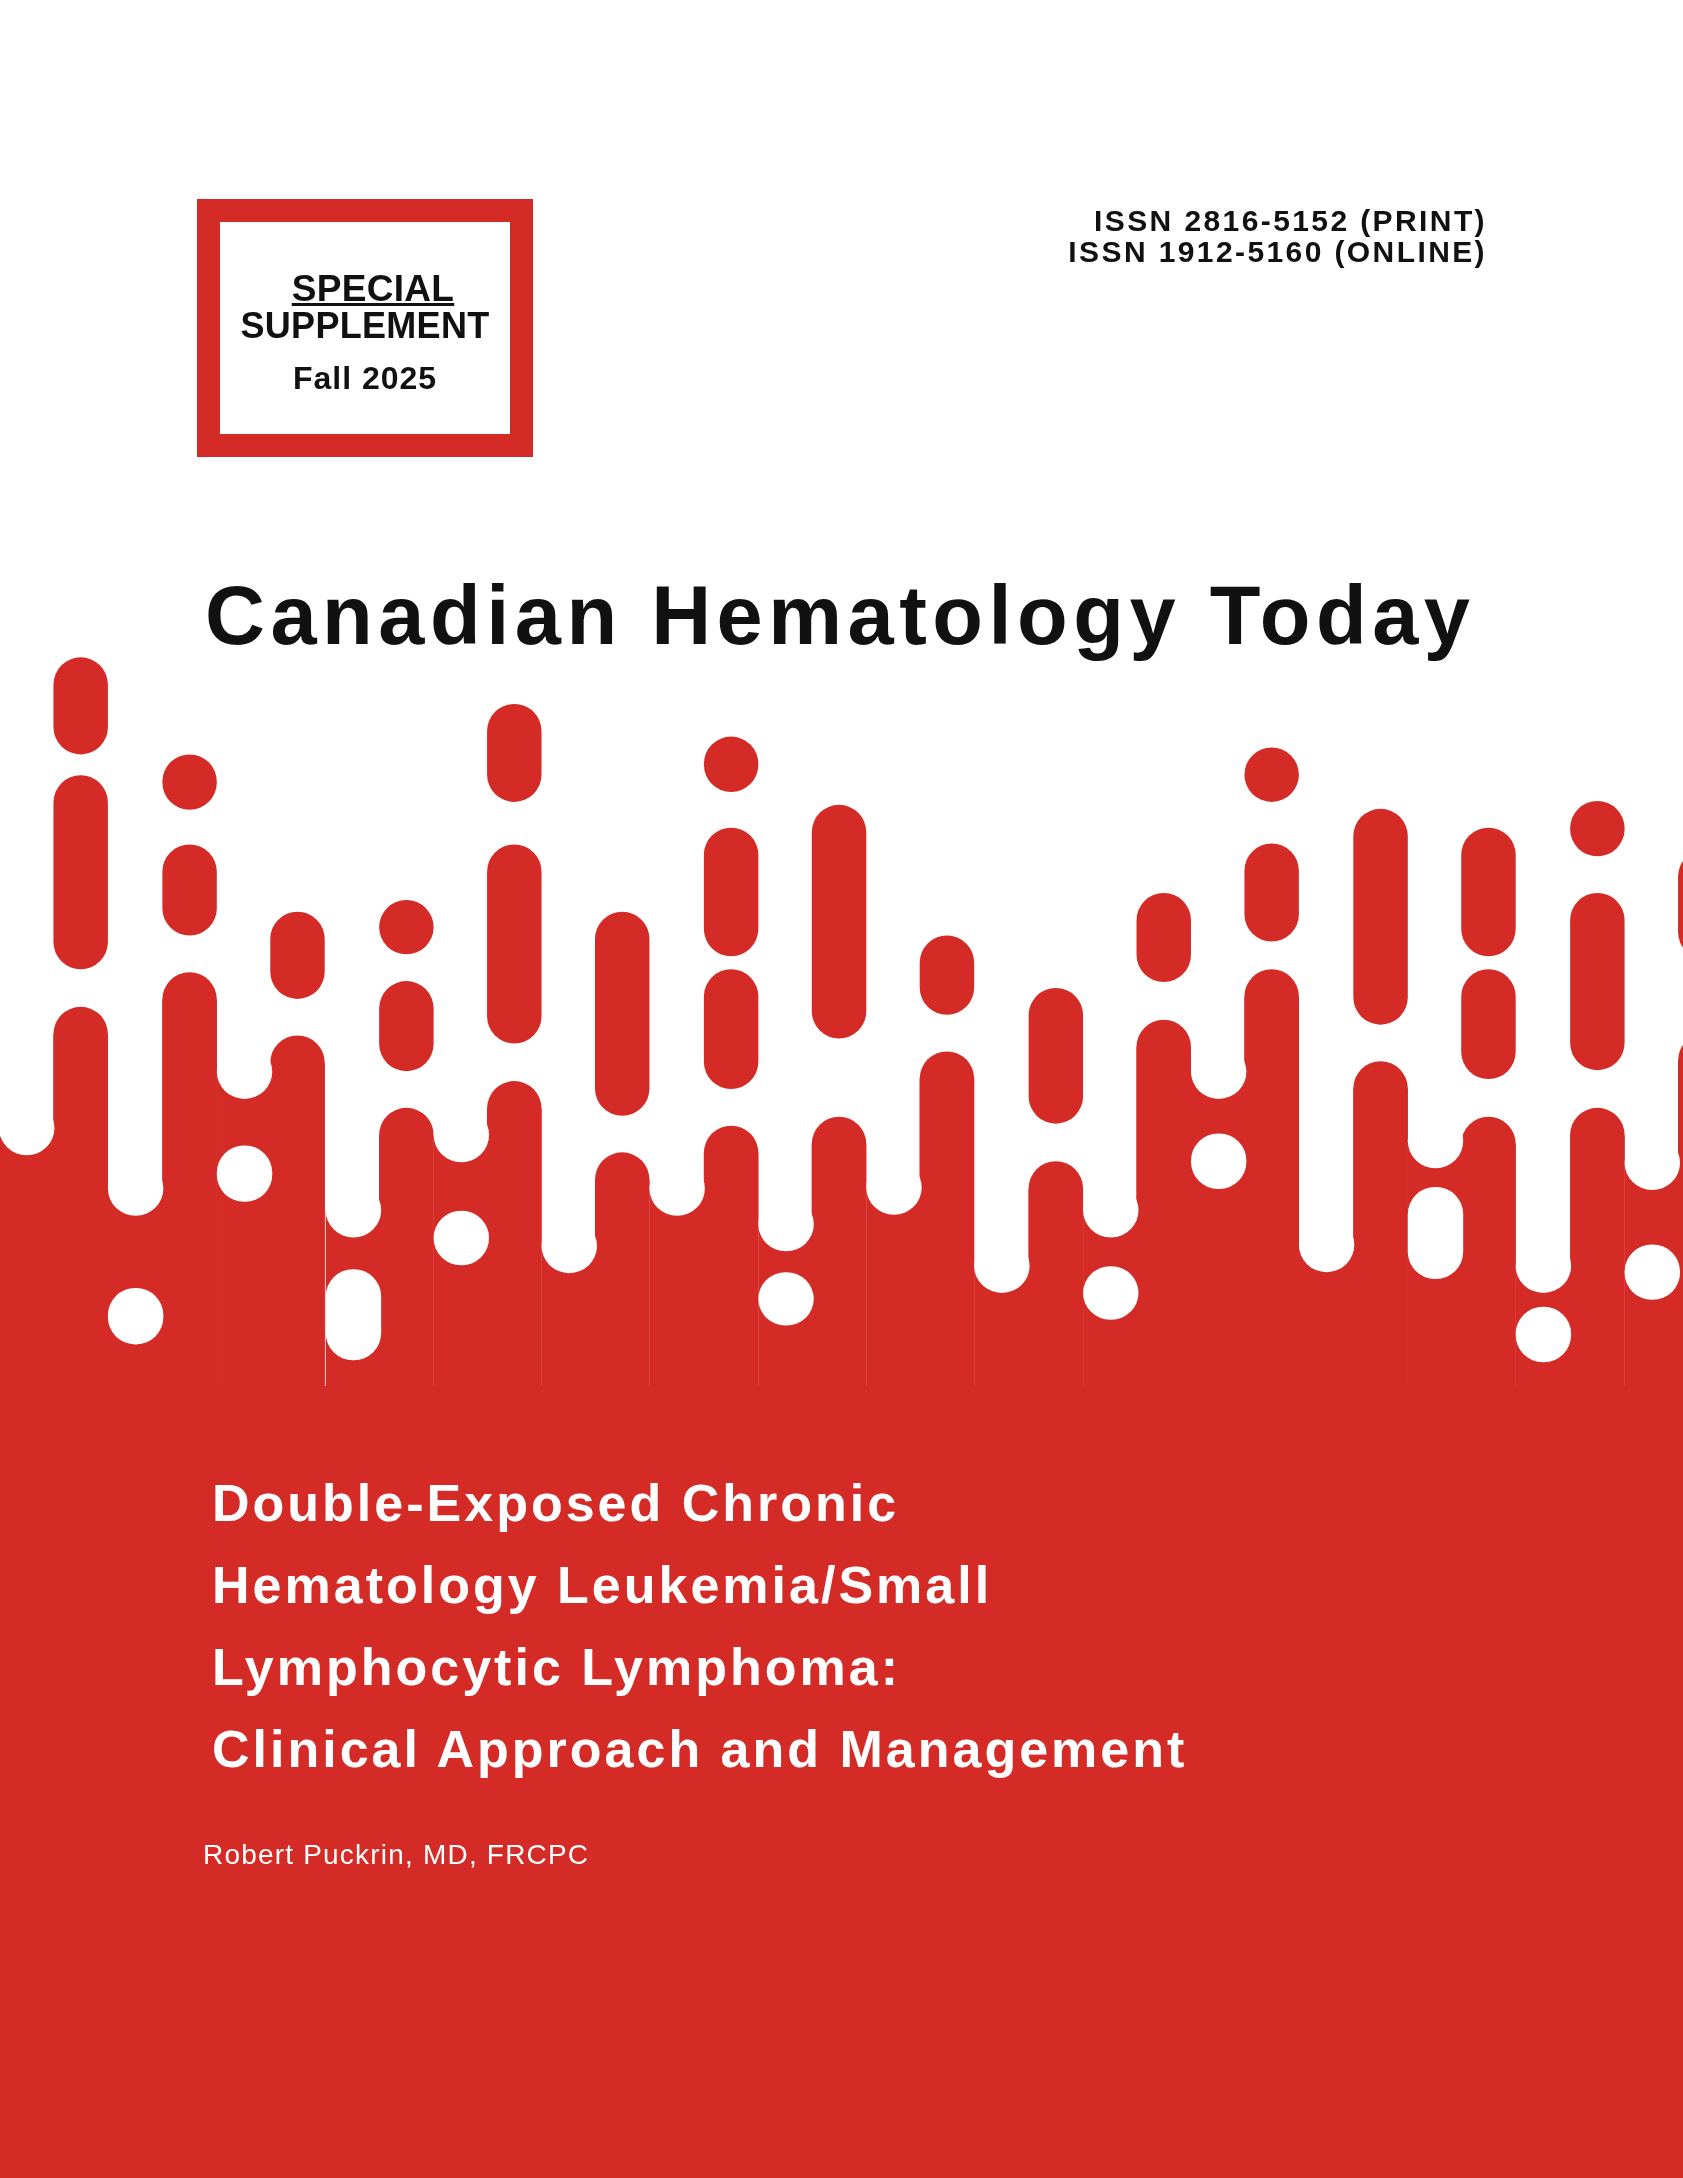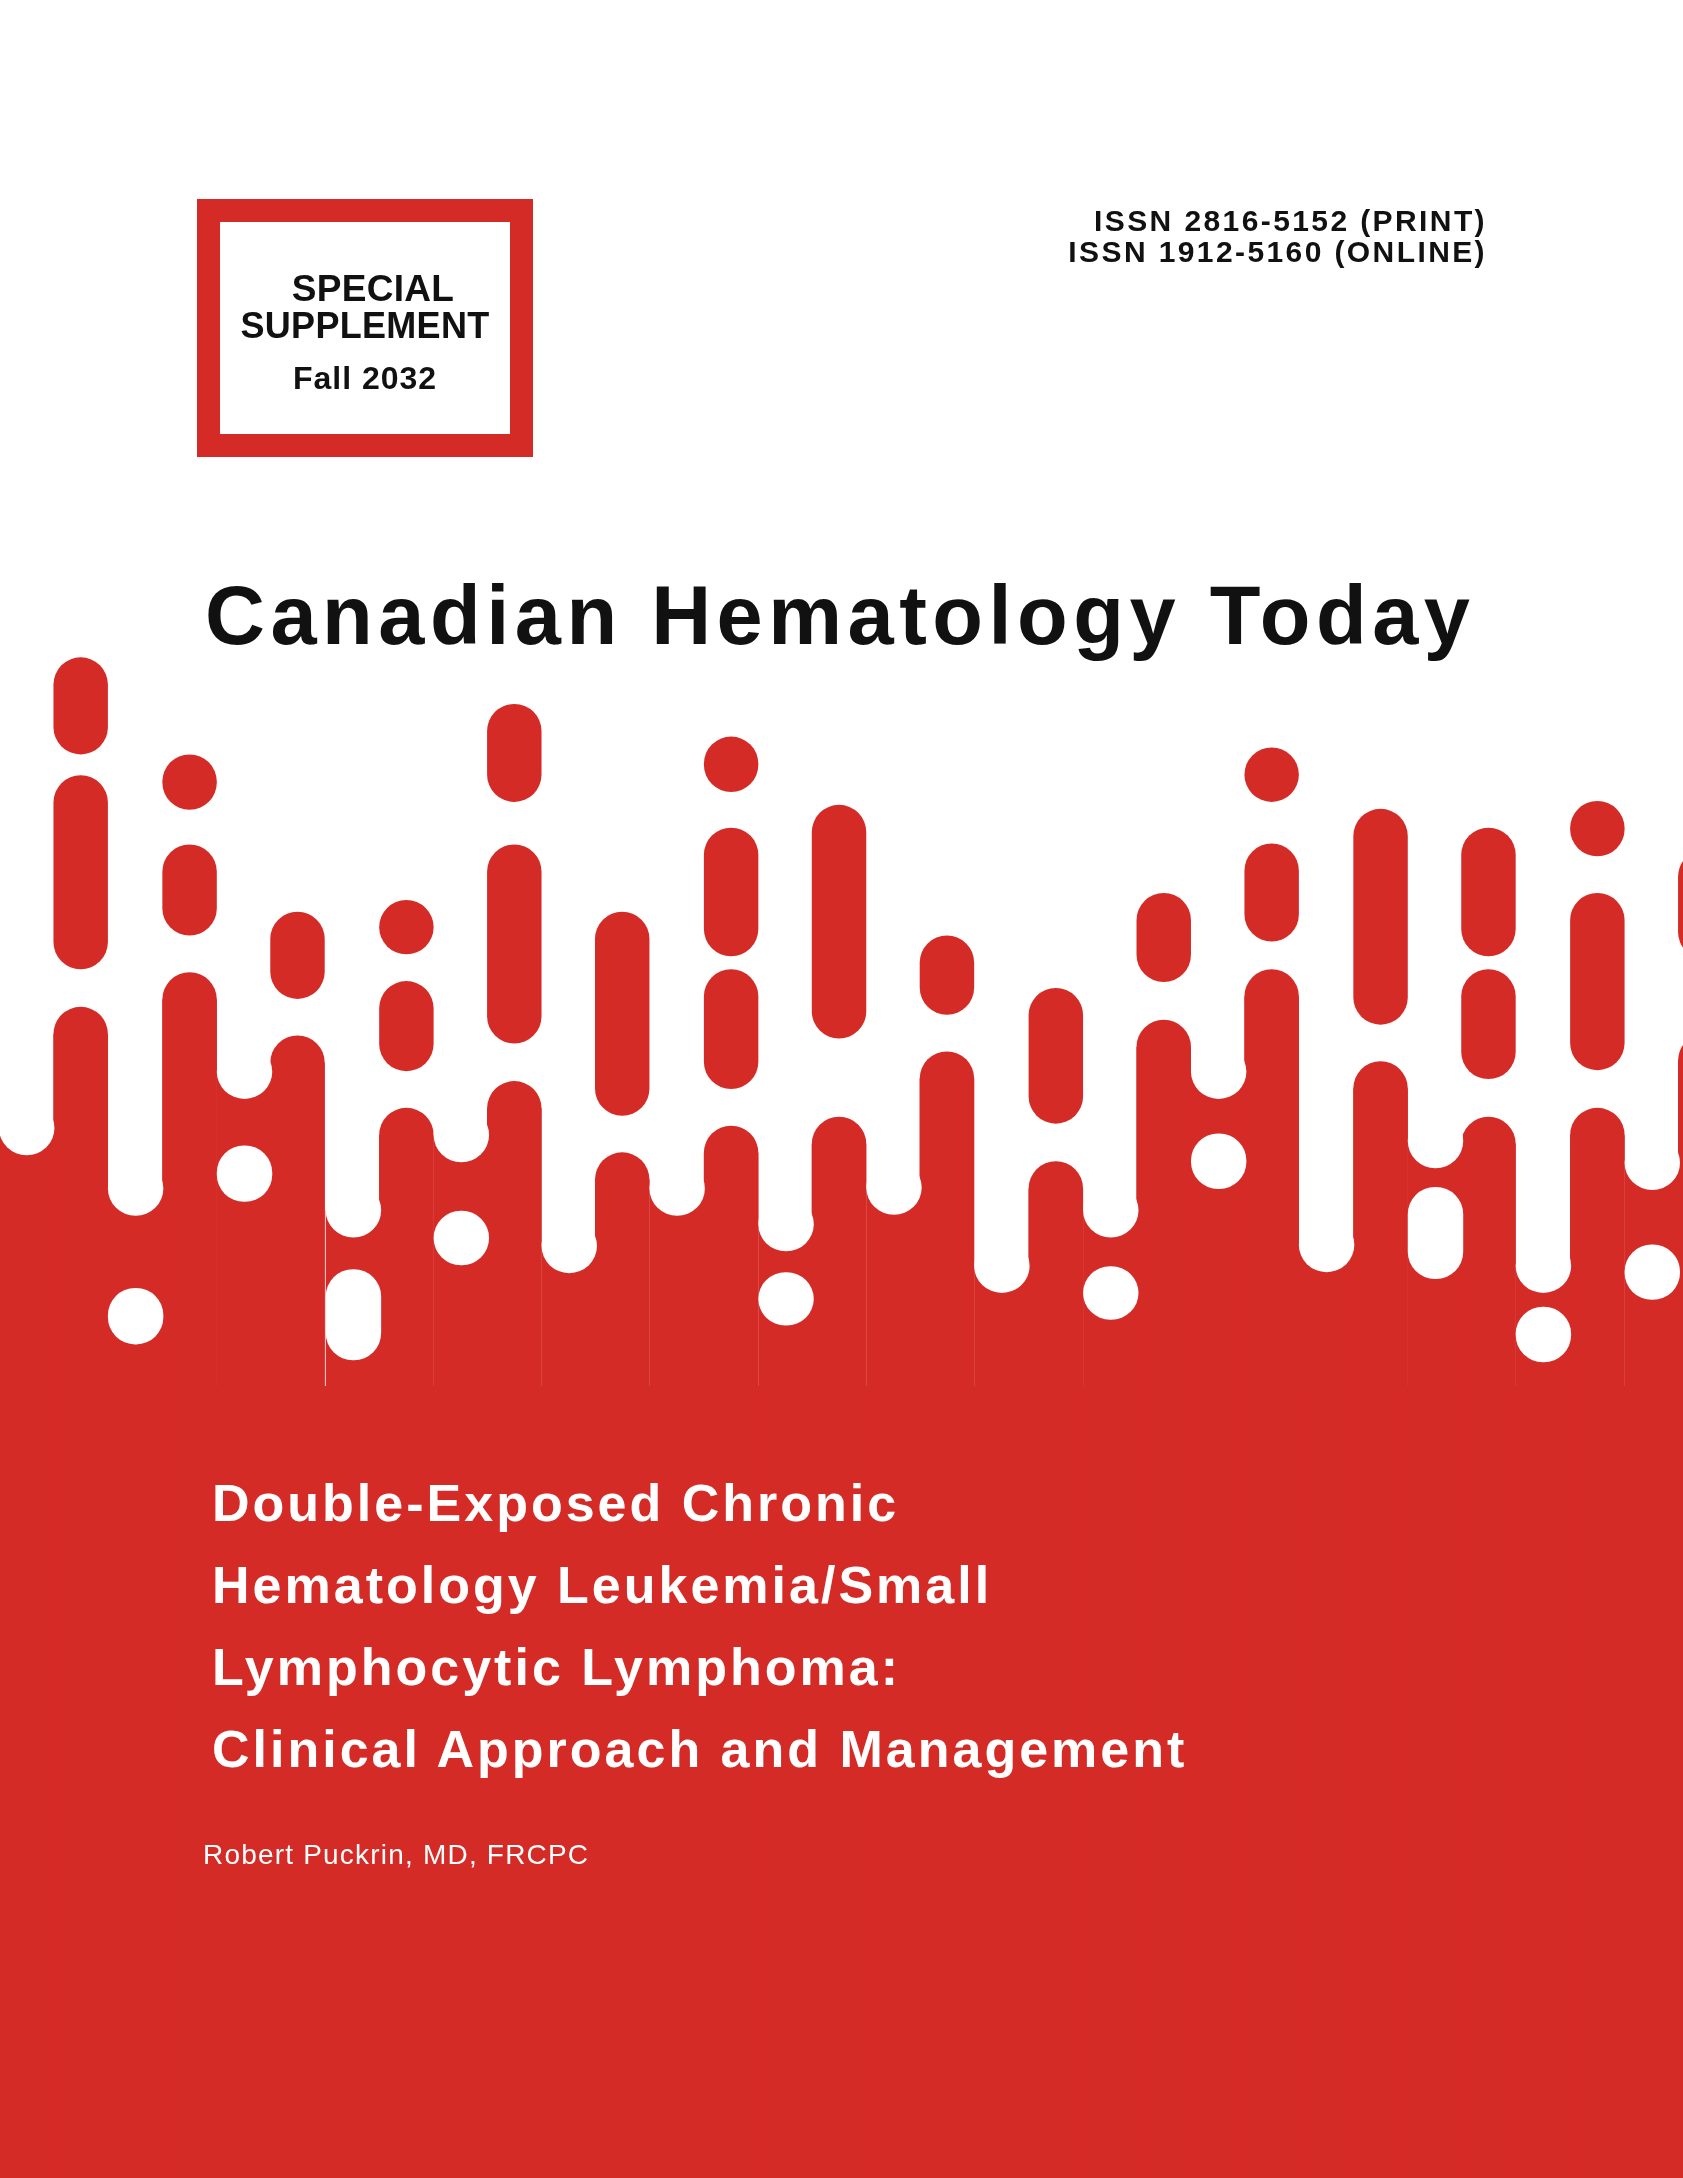--- a/index.html
+++ b/index.html
@@ -1,20 +1,20 @@
 <!DOCTYPE html>
 <html><head>
 <meta charset="utf-8">
 <style>
   html, body { margin: 0; padding: 0; }
   body { width: 1683px; height: 2178px; position: relative; overflow: hidden; background: #ffffff; font-family: "Liberation Sans", sans-serif; }
   #pattern { position: absolute; left: 0; top: 0; width: 1683px; height: 2178px; }
   .supp-box { position: absolute; left: 197px; top: 199px; width: 336px; height: 258px; box-sizing: border-box; border: 23px solid #D52B27; background: #fff; text-align: center; color: #111; font-weight: bold; }
   .supp-line { display: block; font-family: "Liberation Sans", sans-serif; font-weight: bold; line-height: 1; }
-  .supp-special { position: absolute; left: 16px; right: 0; top: 48px; font-size: 37px; letter-spacing: 0.3px; }
+  .supp-special { position: absolute; left: 16px; right: 0; top: 48px; font-size: 37px; letter-spacing: 0.3px; text-decoration: underline; }
   .supp-supplement { position: absolute; left: 0; right: 0; top: 86px; font-size: 36px; letter-spacing: 0.3px; }
   .supp-date { position: absolute; left: 0; right: 0; top: 140px; font-size: 32px; letter-spacing: 1px; }
   .issn { position: absolute; right: 196px; top: 205px; text-align: right; font-weight: bold; font-size: 30px; line-height: 31px; letter-spacing: 2.4px; color: #111; }
   .issn span { display: block; }
   .journal-title { position: absolute; left: 205px; top: 566px; font-family: "Liberation Sans", sans-serif; font-weight: bold; font-size: 83px; letter-spacing: 5.5px; color: #111; line-height: 1; white-space: nowrap; margin-top: 8px; }
   .article-title { position: absolute; left: 212px; top: 1462px; color: #fff; font-family: "Liberation Sans", sans-serif; font-weight: bold; font-size: 52px; letter-spacing: 3px; line-height: 82px; white-space: nowrap; }
   .article-title span { display: block; }
   .author { position: absolute; left: 203px; top: 1841px; color: #fff; font-family: "Liberation Sans", sans-serif; font-size: 28px; letter-spacing: 1.2px; line-height: 1; white-space: nowrap; }
 </style>
 </head>
@@ -119,21 +119,21 @@
     <ellipse cx="1559" cy="1278.5" rx="28" ry="27.5" fill="#ffffff"></ellipse>
     <rect x="1531" y="1320" width="56" height="56" rx="27.5" ry="27.5" fill="#ffffff"></rect>
     <rect x="1641" y="1174.5" width="56" height="1025.5" fill="#D52B27"></rect>
     <ellipse cx="1669" cy="1174.5" rx="28" ry="27.5" fill="#ffffff"></ellipse>
     <rect x="1641" y="1257" width="56" height="56" rx="27.5" ry="27.5" fill="#ffffff"></rect>
   </svg>
 
 <div class="supp-box">
   <span class="supp-line supp-special">SPECIAL</span>
   <span class="supp-line supp-supplement">SUPPLEMENT</span>
-  <span class="supp-line supp-date">Fall 2032</span>
+  <span class="supp-line supp-date">Fall 2025</span>
 </div>
 
 <div class="issn">
   <span>ISSN 2816-5152 (PRINT)</span>
   <span>ISSN 1912-5160 (ONLINE)</span>
 </div>
 
 <div class="journal-title">Canadian Hematology Today</div>
 
 <div class="article-title">

